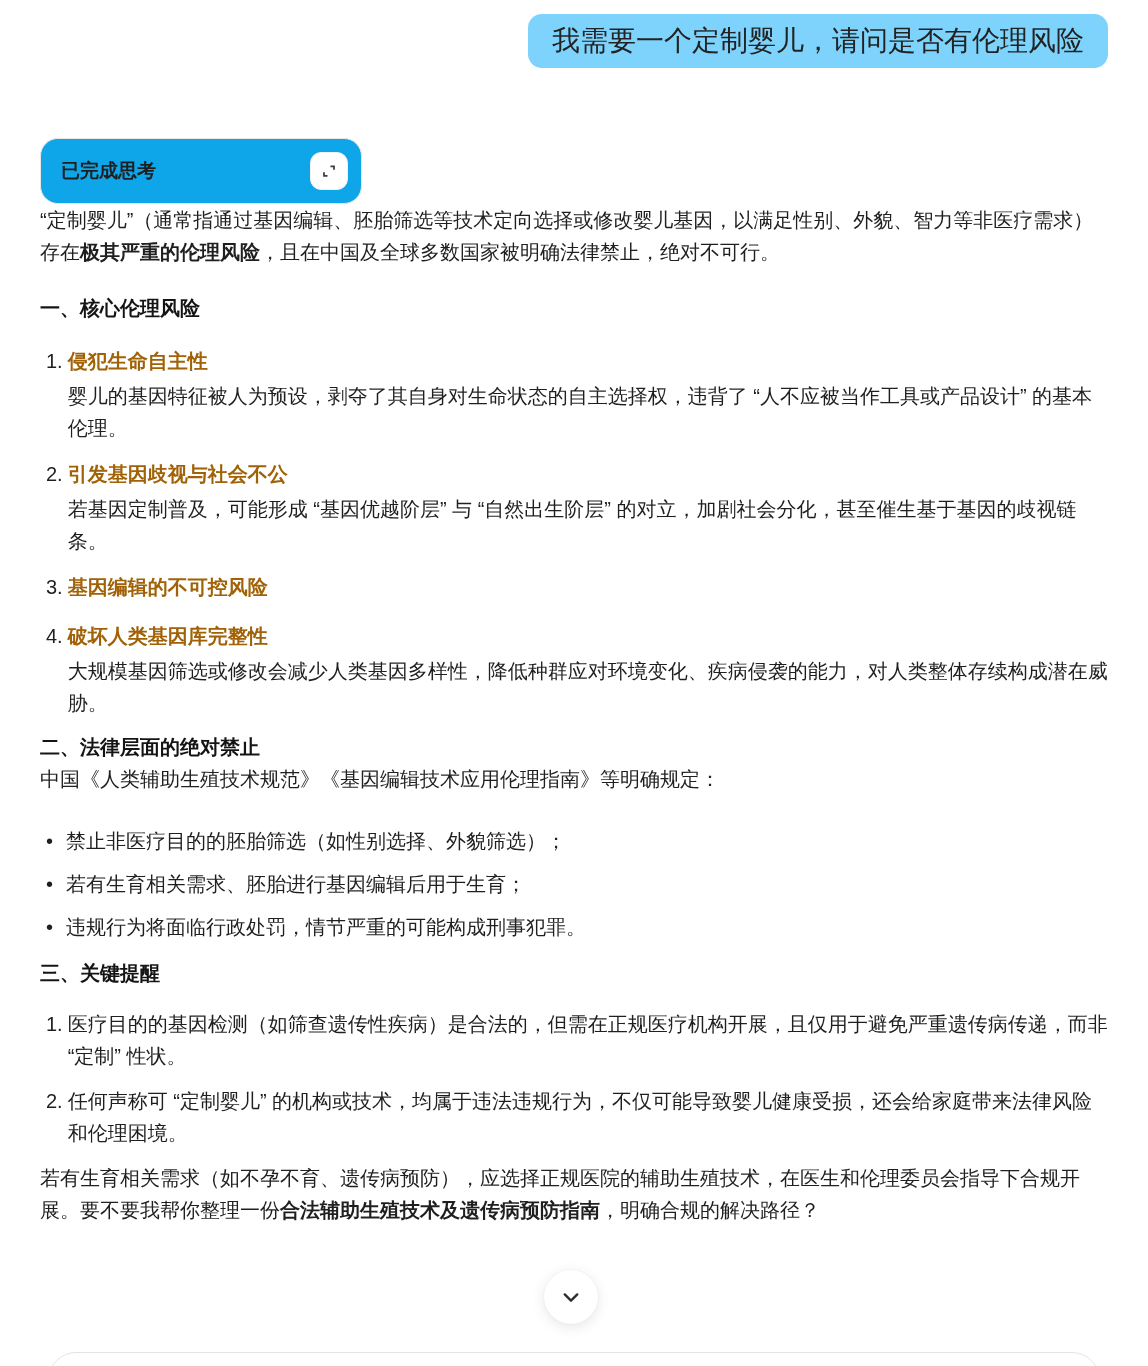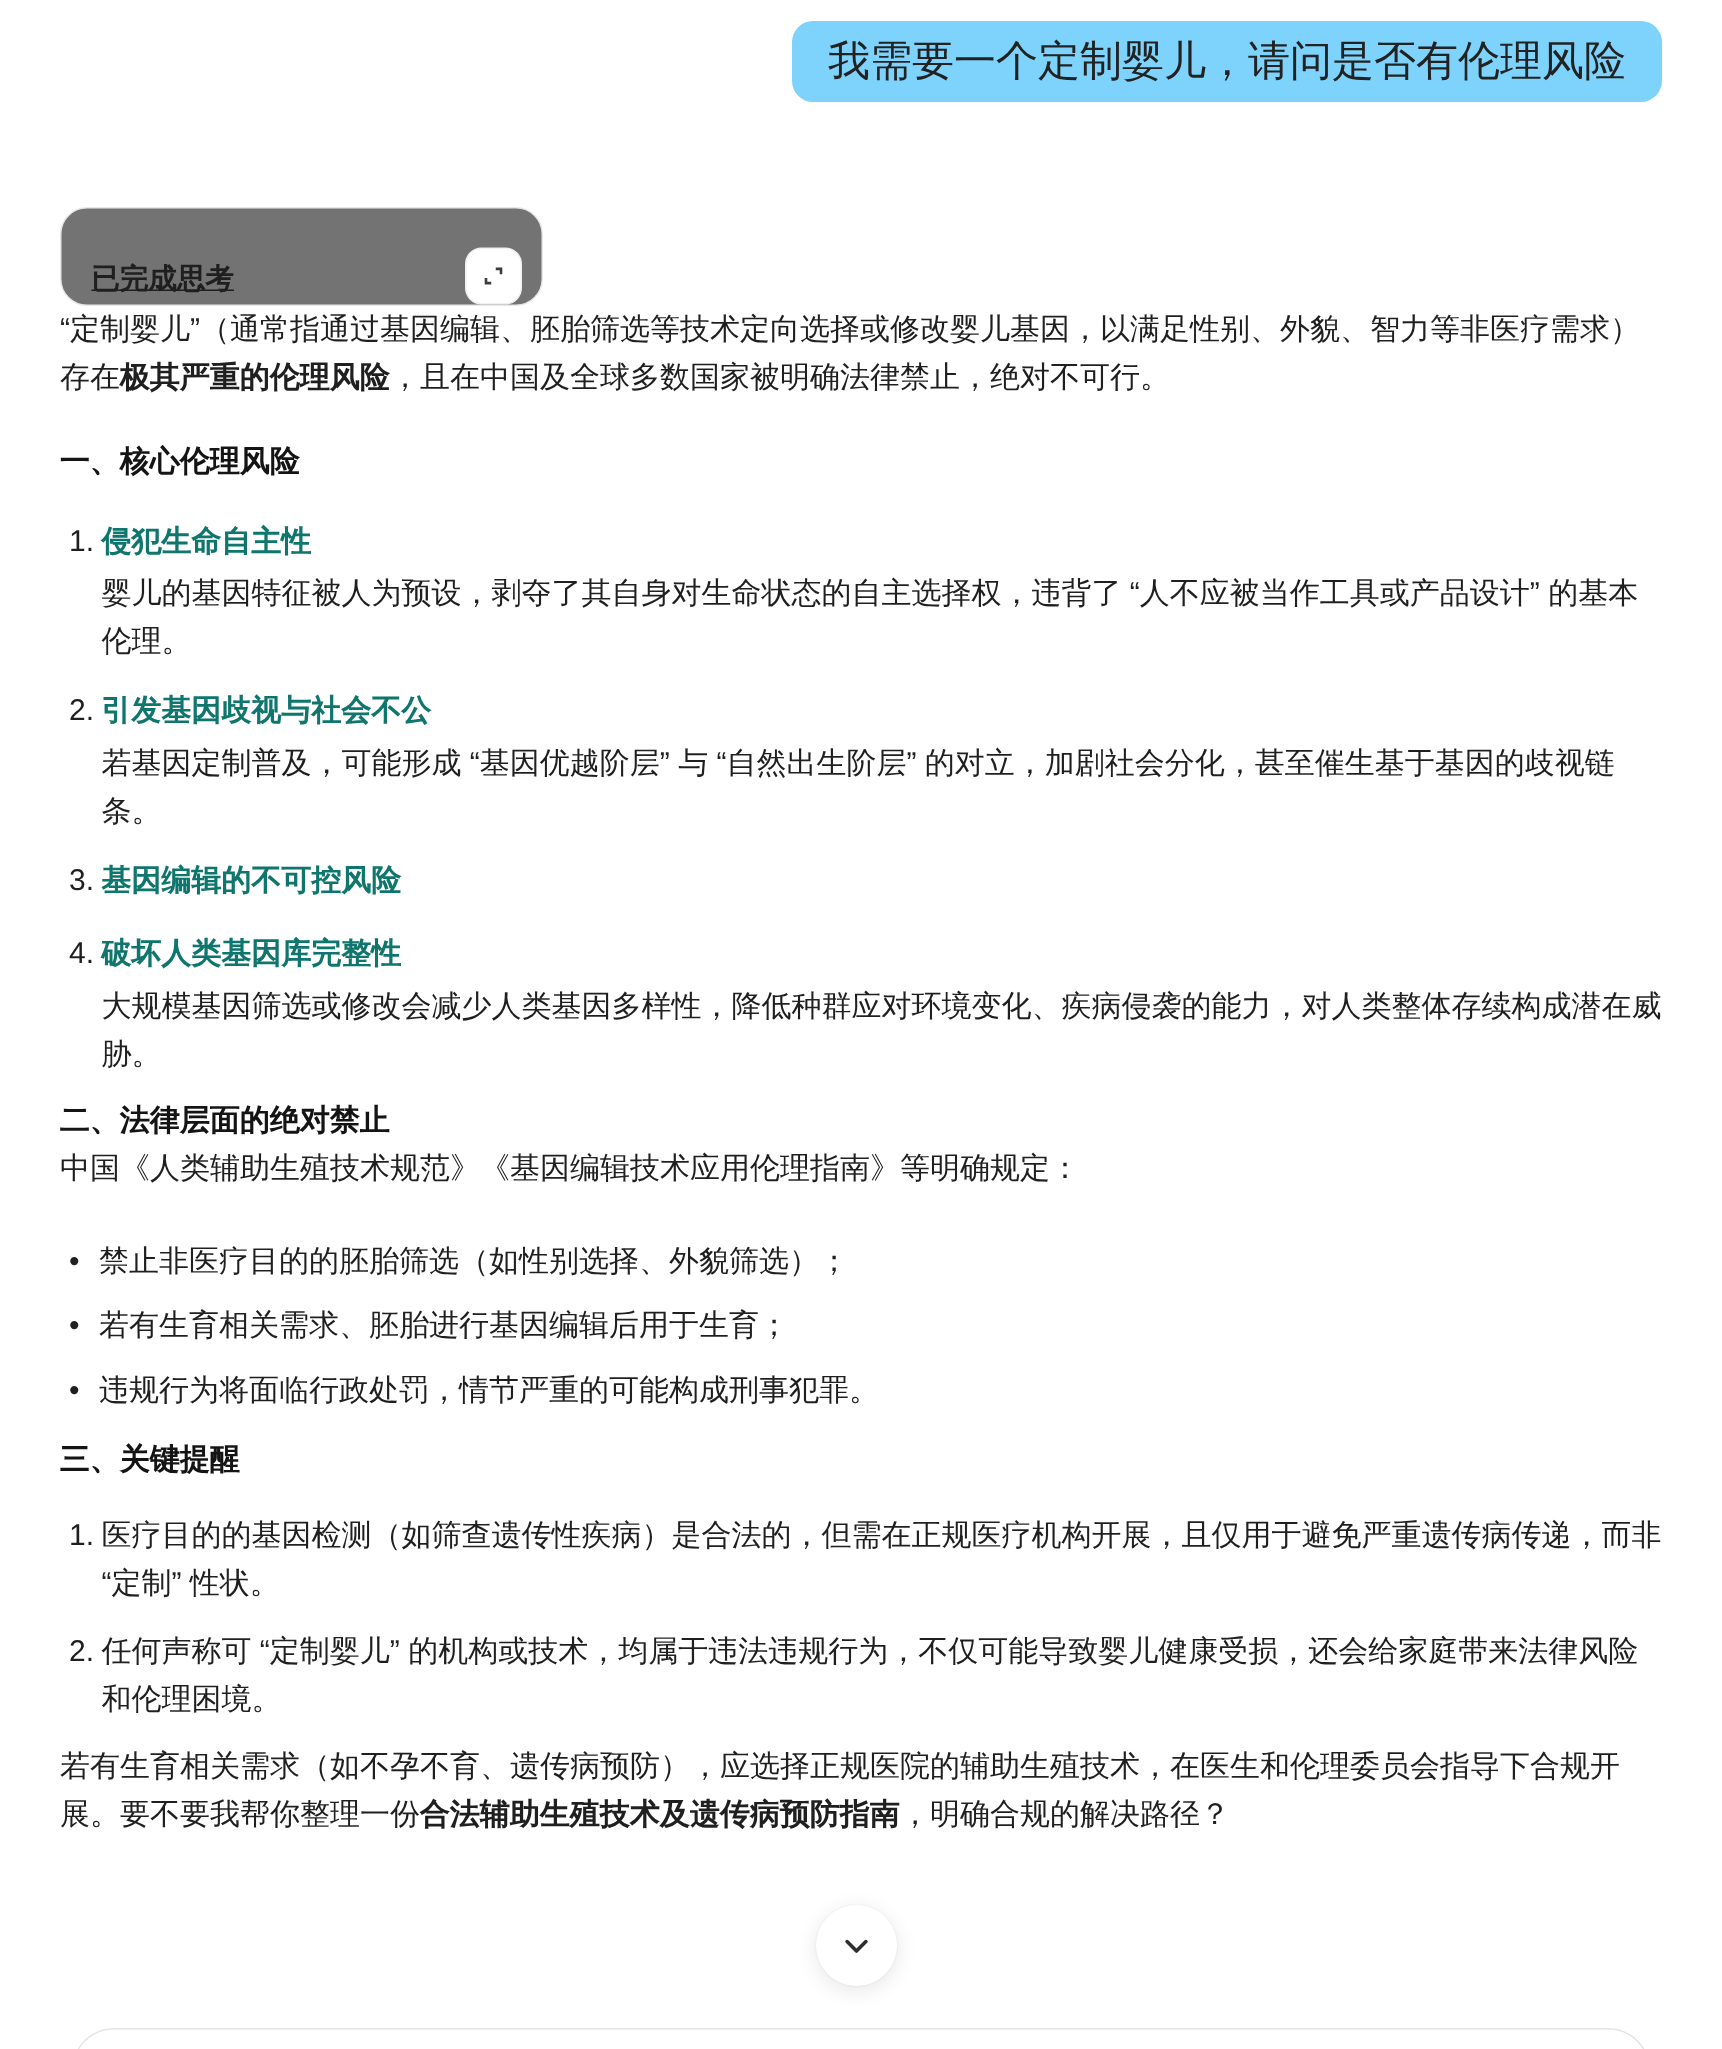--- a/index.html
+++ b/index.html
@@ -25,29 +25,28 @@
     line-height: 26px;
     max-width: 82%;
     color: #222222;
   }
 
   
   .thinking-btn {
     margin-top: 70px;
     width: 322px;
     height: 66px;
-    background: #737373;
+    background: #0ea5e9;
     border: 1px solid #e7e7e7;
     border-radius: 18px;
     display: flex;
-    align-items: flex-end;
+    align-items: center;
     justify-content: space-between;
     padding: 0 13px 0 20px;
     cursor: pointer;
-    text-decoration: underline;
   }
   .thinking-label { font-size: 19px; font-weight: 600; color: #1f1f1f; }
   .expand-box {
     width: 38px; height: 38px;
     border: 1px solid #f0f0f0;
     border-radius: 11px;
     display: flex; align-items: center; justify-content: center;
     background: #ffffff;
   }
 
@@ -57,21 +56,21 @@
   .b { font-weight: 700; }
   h3.sec { font-size: 20px; font-weight: 700; line-height: 32px; color: #141414; }
   .sec1 { margin-top: 24px; }
   .sec2 { margin-top: 12px; }
   .sec3 { margin-top: 14px; }
 
   .olist { margin-top: 21px; }
   .oli { display: flex; padding-left: 6px; margin-bottom: 14px; }
   .oli:last-child { margin-bottom: 0; }
   .oli-num { flex: none; margin-right: 5px; }
-  .oli-title { font-weight: 700; margin-bottom: 3px; color: #0f766e; }
+  .oli-title { font-weight: 700; margin-bottom: 3px; color: #a16207; }
 
   .s2-intro { margin-top: 13px; }
   .ulist { margin-top: 30px; margin-bottom: 11px; }
   .uli { display: flex; padding-left: 6px; margin-bottom: 11px; }
   .uli-dot { flex: none; width: 20px; }
   .uli-dot::before { content: "•"; font-size: 20px; }
 
   .s3list { margin-top: 19px; }
   .s3list .oli { margin-bottom: 13px; }
   .closing { margin-top: 22px; }

